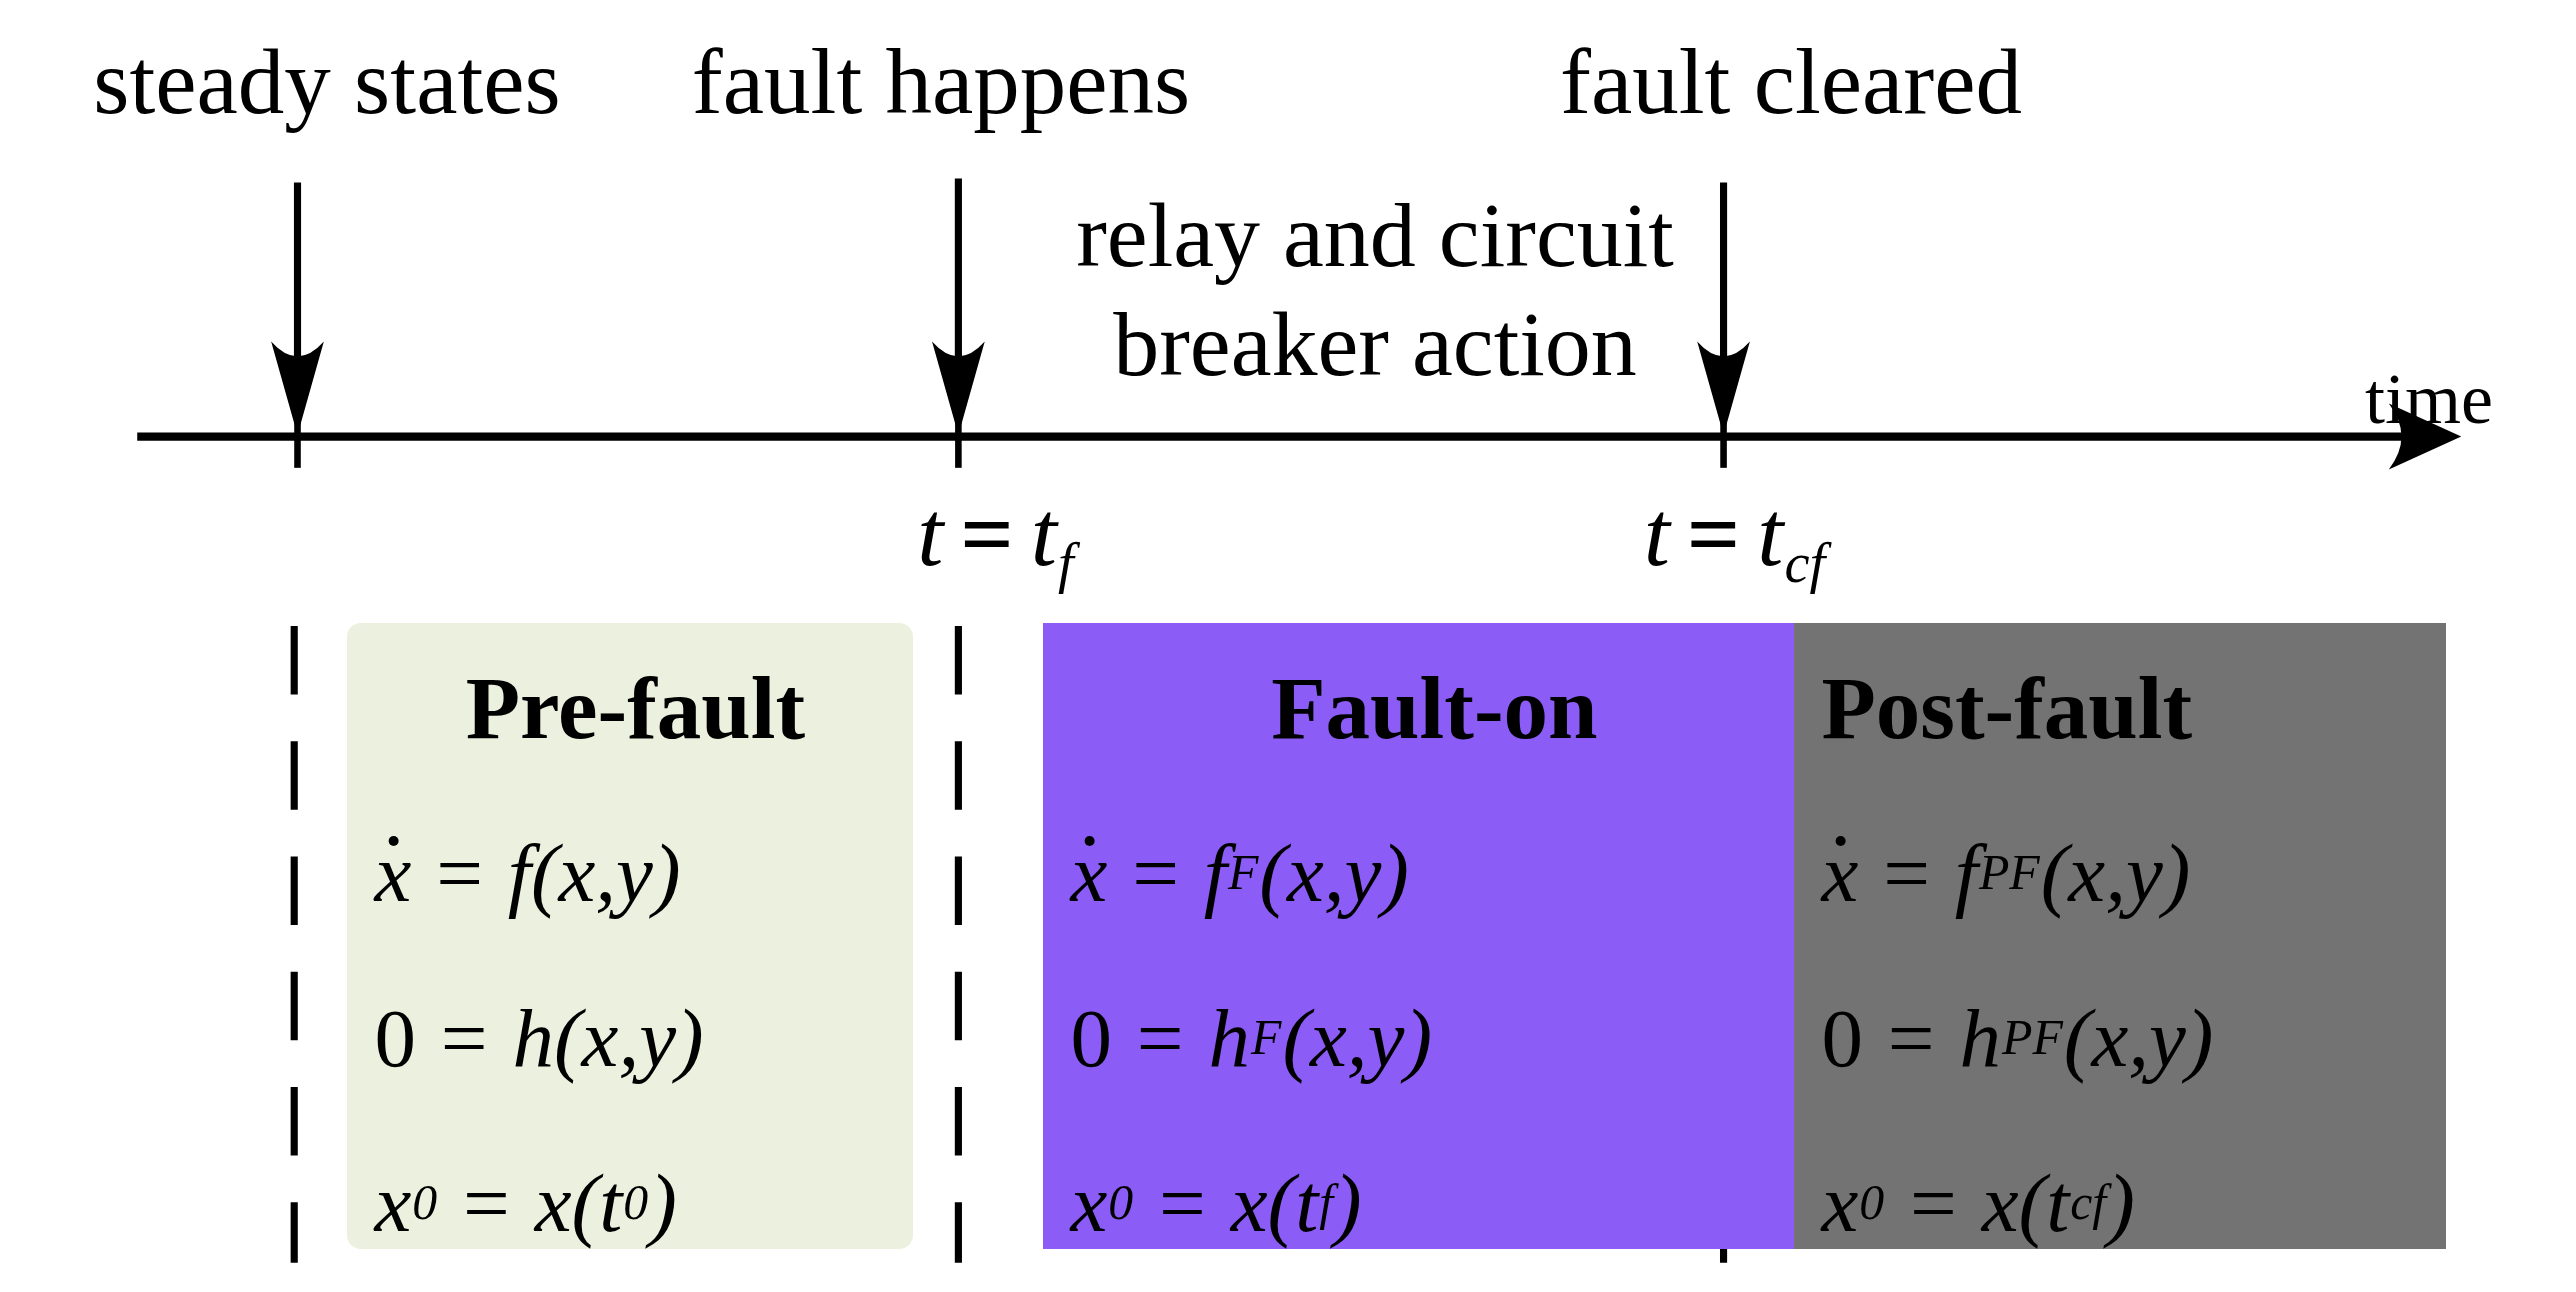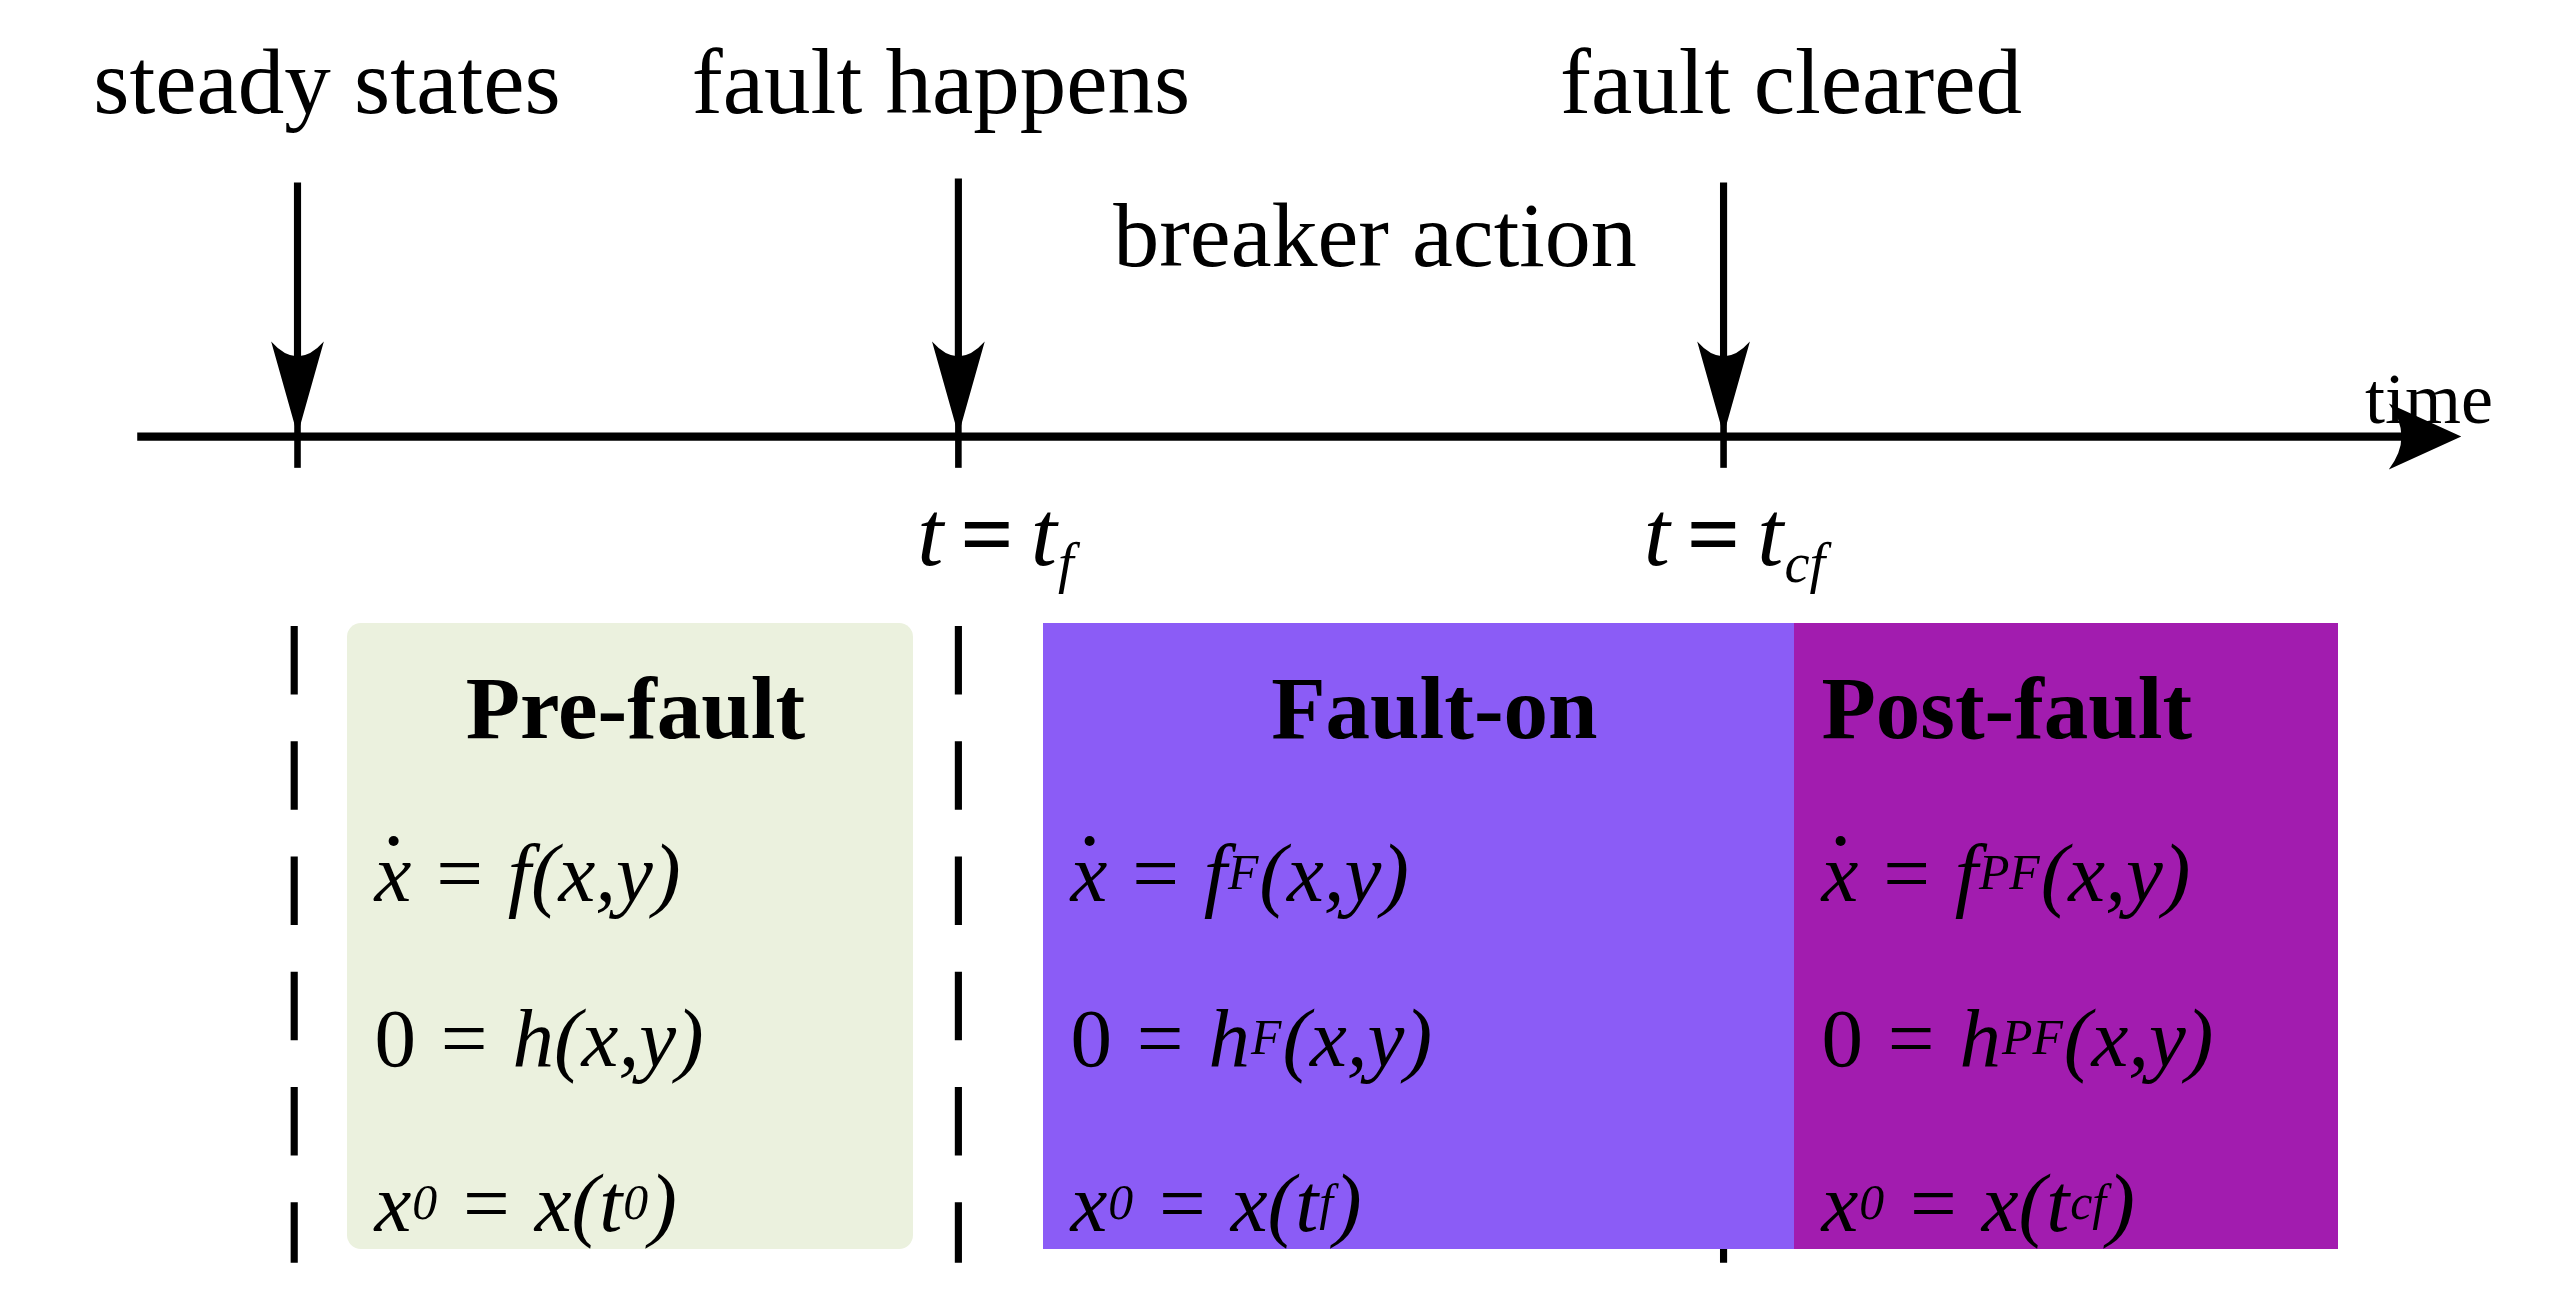--- a/index.html
+++ b/index.html
@@ -90,20 +90,21 @@
     <line x1="536" y1="1140" x2="536" y2="2300" stroke="#000" stroke-width="13" stroke-dasharray="125 85"></line>
     <line x1="1746" y1="1140" x2="1746" y2="2300" stroke="#000" stroke-width="13" stroke-dasharray="125 85"></line>
     <line x1="3140" y1="1140" x2="3140" y2="2300" stroke="#000" stroke-width="13" stroke-dasharray="125 85"></line>
   </svg>
 
   <div class="evt-label" style="left:327px">steady states</div>
   <div class="evt-label" style="left:941px">fault happens</div>
   <div class="evt-label" style="left:1791px">fault cleared</div>
 
   <div class="annotation">
+    <div>relay and circuit</div>
     <div>breaker action</div>
   </div>
 
   <div class="time-label">time</div>
 
   <div class="t-label" style="left:996px"><span class="tok-i">t</span><span class="tok-eq">=</span><span class="tok-i">t</span><span class="tok-sub">f</span></div>
   <div class="t-label" style="left:1735px"><span class="tok-i">t</span><span class="tok-eq">=</span><span class="tok-i">t</span><span class="tok-sub">cf</span></div>
 
   <div class="phase-box centered-title" style="left: 347px; width: 566px; background: rgb(235, 241, 222); border-radius: 14px;">
     <div class="phase-title">Pre-fault</div>
@@ -150,21 +151,21 @@
         <span class="tok-i">x</span>
         <span class="tok-sub">0</span>
         <span class="tok-eq">=</span>
         <span class="tok-i">x</span>
         <span class="tok-i">(t</span>
         <span class="tok-sub">f</span>
         <span class="tok-i">)</span>
       </div>
   </div>
 
-  <div class="phase-box" style="left: 1794px; width: 544px; background: #a21caf;">
+  <div class="phase-box" style="left: 1794px; width: 652px; background: #737373;">
     <div class="phase-title">Post-fault</div>
     <div class="eq-row first">
         <span class="tok-i dot-over">x</span>
         <span class="tok-eq">=</span>
         <span class="tok-i">f</span>
         <span class="tok-sub">PF</span>
         <span class="tok-i">(x,y)</span>
       </div>
     <div class="eq-row">
         <span class="tok-n">0</span>

